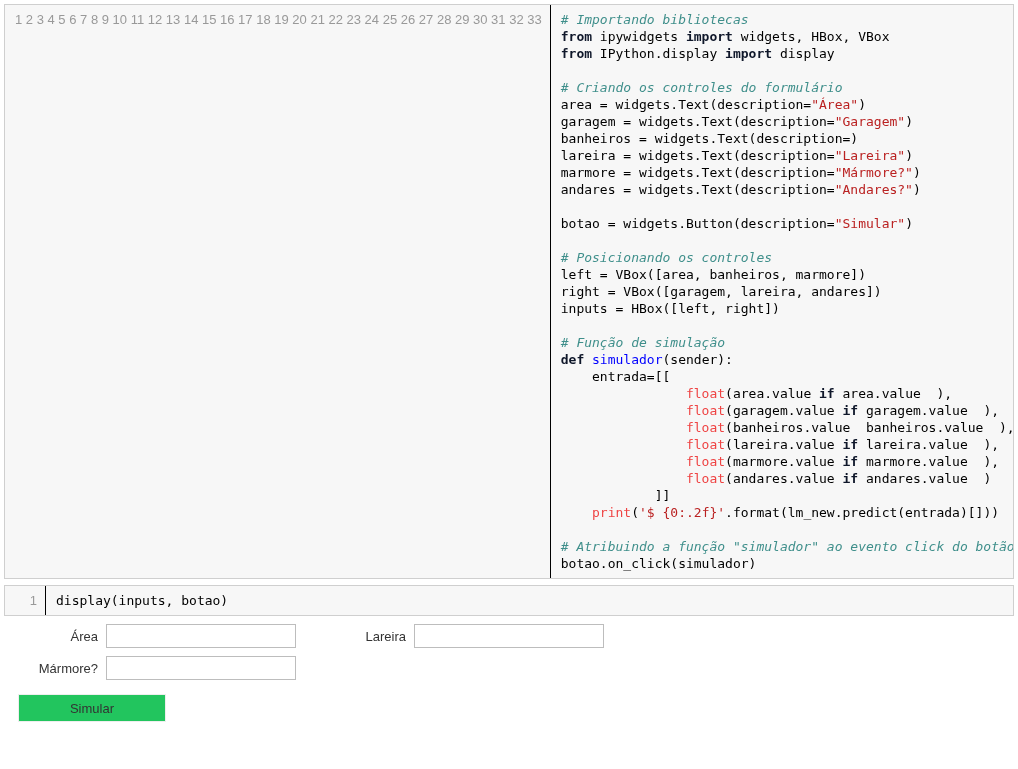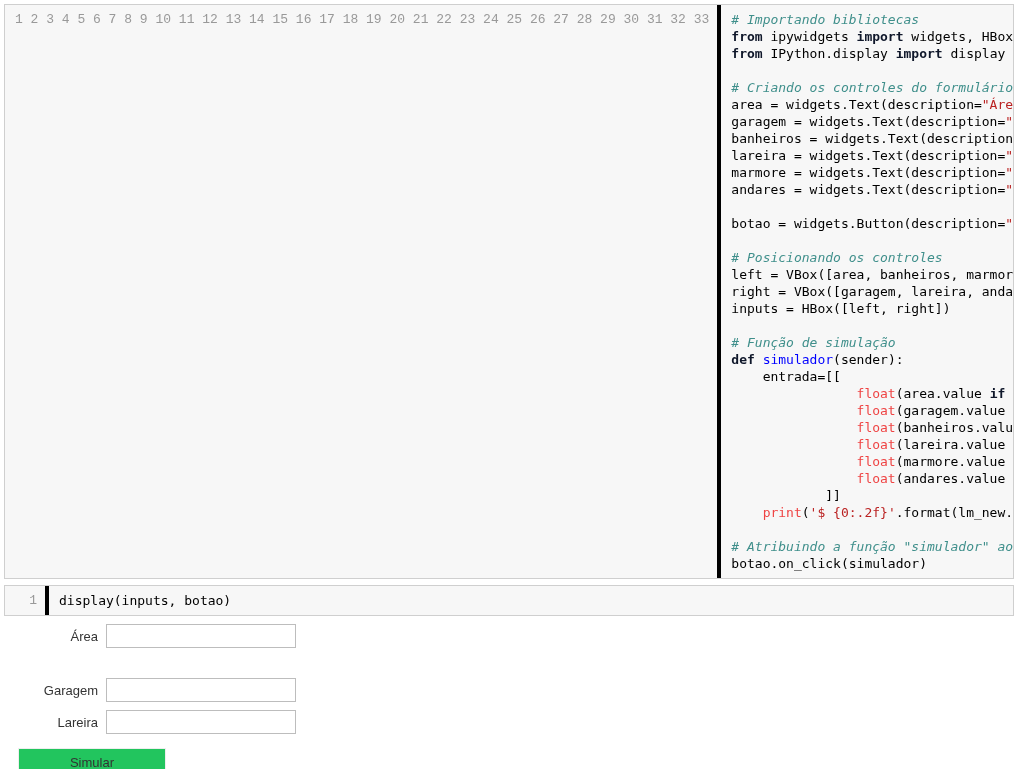--- a/index.html
+++ b/index.html
@@ -14,26 +14,26 @@
     display: flex;
     border: 1px solid #cfcfcf;
     background: #f7f7f7;
     margin-bottom: 6px;
   }
   .gutter {
     flex: 0 0 auto;
     padding: 6px 8px 6px 10px;
     text-align: right;
     color: #999;
-    font-family: Liberation Mono, monospace;
+    font-family: Liberation Sans, sans-serif;
     font-size: 13px;
     line-height: 17px;
     user-select: none;
     background: #f7f7f7;
-    border-right: 4px solid #000000;
+    border-right: 1px solid #000000;
     min-width: 22px;
   }
   .code {
     flex: 1 1 auto;
     padding: 6px 10px;
     font-family: "Menlo","Consolas","DejaVu Sans Mono",monospace;
     font-size: 13px;
     line-height: 17px;
     white-space: pre;
     color: #000;
@@ -45,21 +45,20 @@
   .nb { color: #ef4444; }                       
   .nf { color: #0000ff; }
 
   .output-area {
     margin: 8px 4px 8px 14px;
   }
   .hbox {
     display: flex;
     gap: 30px;
     align-items: flex-start;
-    flex-direction: column;
   }
   .vbox {
     display: flex;
     flex-direction: column;
     gap: 8px;
   }
   .widget-row {
     display: flex;
     align-items: center;
   }
@@ -174,26 +173,26 @@
   <div class="code" id="code2">display(inputs, botao)</div>
 </div>
 
 <div class="output-area">
   <div class="hbox">
     <div class="vbox" id="leftbox">
         <div class="widget-row">
           <div class="widget-label">Área</div>
           <input type="text" class="widget-text" style="">
         </div>
+        <div class="widget-row">
+          <div class="widget-label">Mármore?</div>
+          <input type="text" class="widget-text" style="">
+        </div>
       </div>
     <div class="vbox" id="rightbox">
-        <div class="widget-row">
-          <div class="widget-label">Garagem</div>
-          <input type="text" class="widget-text" style="">
-        </div>
         <div class="widget-row">
           <div class="widget-label">Lareira</div>
           <input type="text" class="widget-text" style="">
         </div>
       </div>
   </div>
   <button class="widget-button">Simular</button>
 </div>
 
 </body></html>

